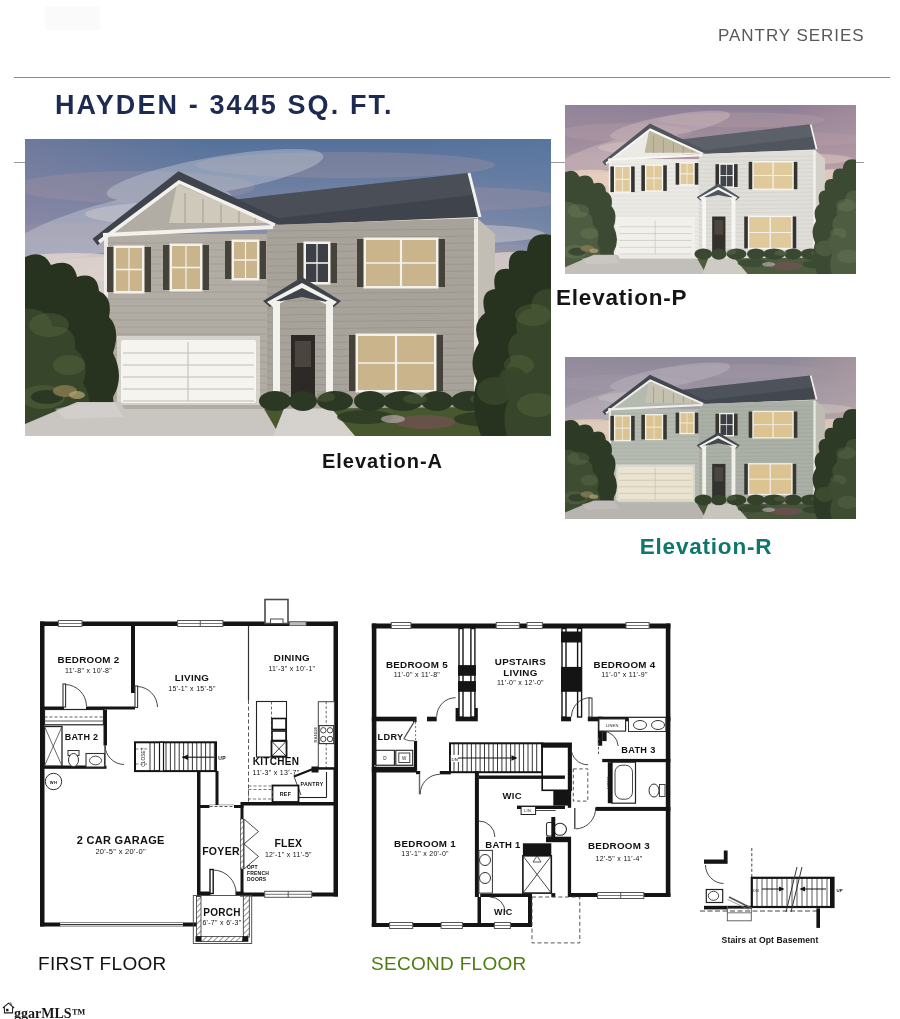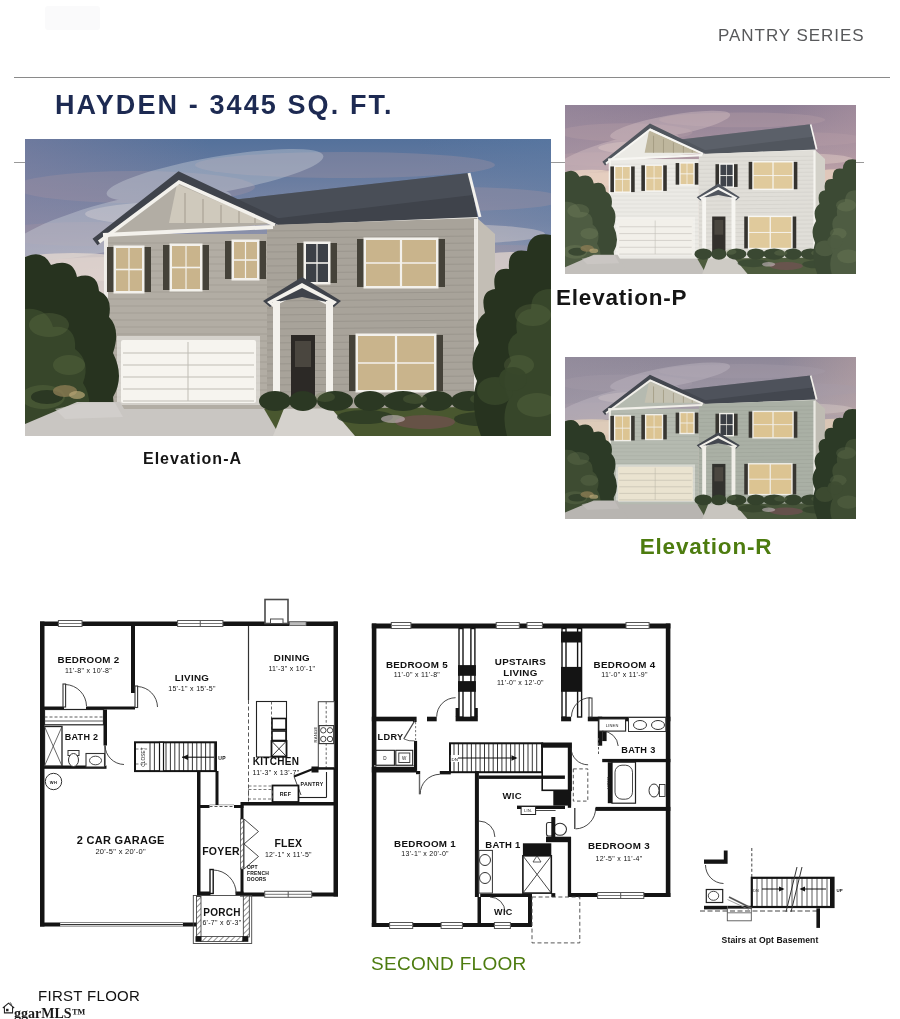--- a/index.html
+++ b/index.html
@@ -265,21 +265,21 @@
 <polygon points="0,285 52,263 95,263 115,297 0,297" fill="#c9c6c2"></polygon>
 <polygon points="30,270 58,264 90,264 98,278 40,280" fill="#d7d4d0" opacity="0.6"></polygon>
 
 <g>
       <ellipse cx="22" cy="258" rx="16" ry="7" fill="#2b3823"></ellipse>
       <ellipse cx="40" cy="252" rx="12" ry="6" fill="#8a7a52" opacity="0.8"></ellipse>
       <ellipse cx="52" cy="256" rx="8" ry="4" fill="#b9a877" opacity="0.7"></ellipse>
     </g>
 </svg>
 
-<div class="abs" style="left:143px;top:450px;width:300px;text-align:left;font-size:16px;font-weight:bold;color:#151515;letter-spacing:1px">Elevation-A</div>
+<div class="abs" style="left:143px;top:450px;width:300px;text-align:right;font-size:20px;font-weight:bold;color:#151515;letter-spacing:1px">Elevation-A</div>
 
 <svg style="position:absolute;left:565px;top:105px;width:291px;height:169px" viewBox="0 0 526 297" preserveAspectRatio="none">
 <defs>
 <linearGradient id="skyP" x1="0" y1="0" x2="0" y2="1">
 <stop offset="0" stop-color="#8d7e94"></stop>
         <stop offset="0.28" stop-color="#a893a0"></stop>
         <stop offset="0.5" stop-color="#cfb0ad"></stop>
         <stop offset="0.72" stop-color="#ecd2bc"></stop>
         <stop offset="1" stop-color="#f2dcc4"></stop>
 </linearGradient>
@@ -779,21 +779,21 @@
 <polygon points="0,285 52,263 95,263 115,297 0,297" fill="#b8b5b1"></polygon>
 <polygon points="30,270 58,264 90,264 98,278 40,280" fill="#c5c2be" opacity="0.6"></polygon>
 
 <g>
       <ellipse cx="22" cy="258" rx="16" ry="7" fill="#34422c"></ellipse>
       <ellipse cx="40" cy="252" rx="12" ry="6" fill="#8a7a52" opacity="0.8"></ellipse>
       <ellipse cx="52" cy="256" rx="8" ry="4" fill="#b9a877" opacity="0.7"></ellipse>
     </g>
 </svg>
 
-<div class="abs" style="left:556px;top:534px;width:300px;text-align:center;font-size:22.5px;font-weight:bold;color:#4d7c0f;letter-spacing:0.8px">Elevation-R</div>
+<div class="abs" style="left:556px;top:534px;width:300px;text-align:center;font-size:22.5px;font-weight:bold;color:#0f766e;letter-spacing:0.8px">Elevation-R</div>
 
 <svg class="abs" style="left:28px;top:593px;width:322px;height:358px" viewBox="28 593 322 358">
     <defs>
       <pattern id="hatch28" width="4" height="4" patternUnits="userSpaceOnUse" patternTransform="rotate(45)">
         <rect width="4" height="4" fill="#fff"></rect>
         <line x1="0" y1="0" x2="0" y2="4" stroke="#555" stroke-width="1.3"></line>
       </pattern>
     </defs>
 
 <rect x="40" y="621.5" width="4.5" height="305" fill="#141414"></rect>
@@ -1270,21 +1270,21 @@
 
 <line x1="729" y1="897" x2="752" y2="908.5" stroke="#555" stroke-width="1.6"></line>
 <line x1="727.5" y1="899.5" x2="749" y2="909.5" stroke="#888" stroke-width="0.8"></line>
 
 <rect x="727.3" y="908.3" width="24" height="12.5" fill="none" stroke="#555" stroke-width="0.9"></rect>
 <line x1="727.3" y1="912.8" x2="751.3" y2="912.8" stroke="#555" stroke-width="0.8"></line>
 
 <text x="770" y="942.5" font-size="8.6" font-weight="bold" text-anchor="middle" letter-spacing="0.1" fill="#111">Stairs at Opt Basement</text>
 </svg>
 
-<div class="abs" style="left:38px;top:987px;font-size:15px;color:#111;letter-spacing:0.3px">FIRST FLOOR</div>
+<div class="abs" style="left:38px;top:953px;font-size:19px;color:#111;letter-spacing:0.3px">FIRST FLOOR</div>
 
 <div class="abs" style="left:371px;top:953px;font-size:19px;color:#4d7c0f;letter-spacing:0.3px">SECOND FLOOR</div>
 
 <svg class="abs" style="left:2px;top:1002px;width:13px;height:12px" viewBox="0 0 16 14">
     <path d="M1,7 L8,1 L15,7 M3,6 L3,13 L13,13 L13,6" fill="none" stroke="#222" stroke-width="1.3"></path>
     <rect x="5" y="8" width="3" height="3" fill="#222"></rect>
     <path d="M10,0 L12,3" stroke="#222" stroke-width="1"></path>
   </svg>
 
 <div class="abs" style="left:14px;top:1006px;font-size:14px;font-weight:bold;color:#1a1a1a;font-family:'Liberation Serif',serif">ggarMLS™</div>

